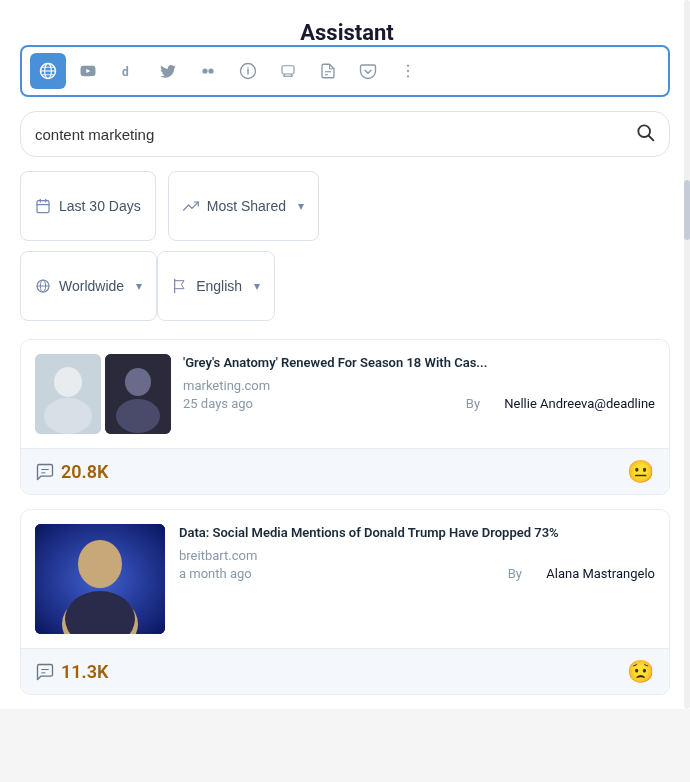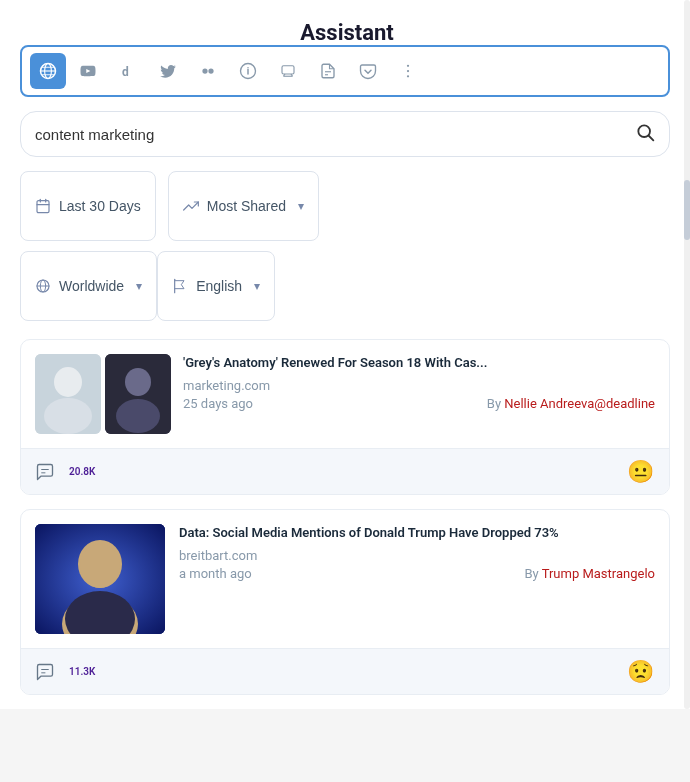--- a/index.html
+++ b/index.html
@@ -169,38 +169,39 @@
       margin-bottom: 3px;
     }
     .article-meta {
       display: flex;
       justify-content: space-between;
       align-items: flex-start;
       font-size: 13px;
       color: #8899aa;
     }
     .article-author {
-      color: #b91c1c;
+      color: #0f172a;
       font-size: 13px;
+      margin-left: 21px;
     }
     .article-footer {
       display: flex;
       align-items: center;
       justify-content: space-between;
       padding: 10px 14px;
       background: #f4f7fb;
       border-top: 1px solid #e8edf3;
     }
     .share-count {
       display: flex;
       align-items: center;
-      gap: 14px;
-      font-size: 10px;
+      gap: 6px;
+      font-size: 18px;
       font-weight: 600;
-      color: #4c1d95;
+      color: #a16207;
     }
     .share-count svg {
       width: 20px;
       height: 20px;
       fill: none;
       stroke: #667788;
       stroke-width: 1.6;
     }
     .sentiment {
       font-size: 22px;
@@ -438,21 +439,21 @@
 
             <ellipse cx="65" cy="95" rx="35" ry="28" fill="#2a2a4a"></ellipse>
             <ellipse cx="65" cy="42" rx="20" ry="22" fill="#c8a878"></ellipse>
           </svg>
         </div>
         <div class="article-content">
           <div class="article-title">Data: Social Media Mentions of Donald Trump Have Dropped 73%</div>
           <div class="article-source">breitbart.com</div>
           <div class="article-meta">
             <span>a month ago</span>
-            <span>By <a class="article-author">Trump Mastrangelo</a></span>
+            <span>By <a class="article-author">Alana Mastrangelo</a></span>
           </div>
         </div>
       </div>
       <div class="article-footer">
         <div class="share-count">
           <svg viewBox="0 0 24 24" stroke-linecap="round" stroke-linejoin="round">
             <path d="M21 15a2 2 0 0 1-2 2H7l-4 4V5a2 2 0 0 1 2-2h14a2 2 0 0 1 2 2z"></path>
             <line x1="8" y1="9" x2="16" y2="9" stroke-width="1.2"></line>
             <line x1="8" y1="13" x2="12" y2="13" stroke-width="1.2"></line>
           </svg>

